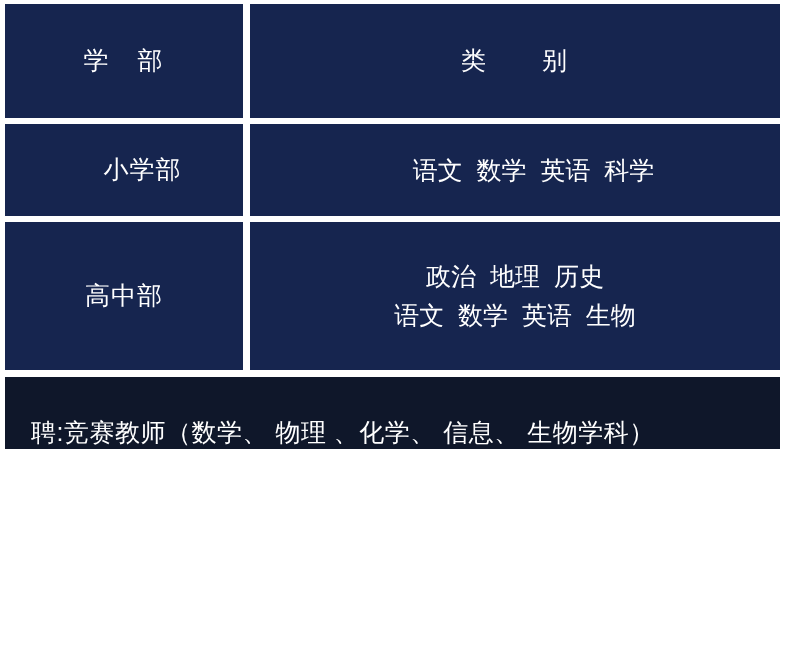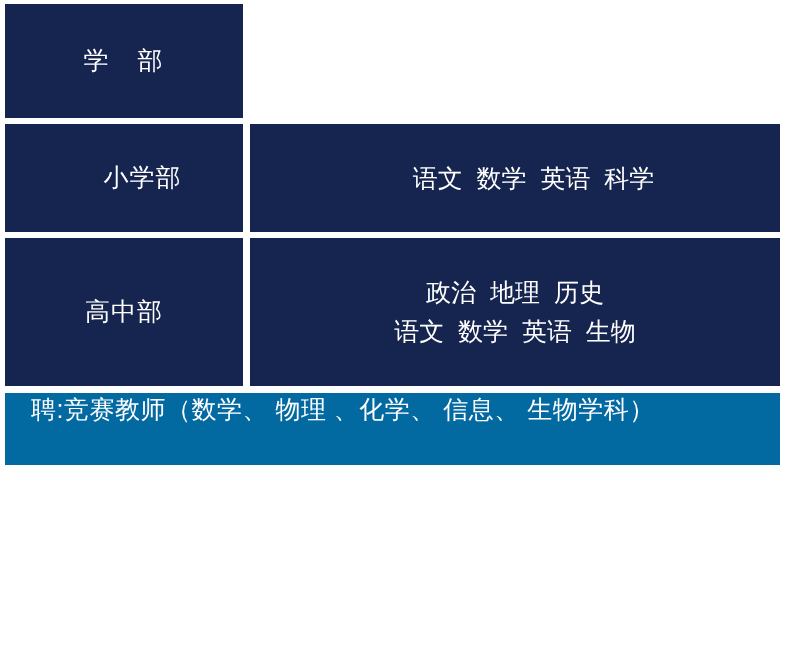--- a/index.html
+++ b/index.html
@@ -42,21 +42,21 @@
     justify-content: center;
     box-sizing: border-box;
   }
   .cell-dept {
     width: 238px;
   }
   .cell-cat {
     flex: 1 1 auto;
   }
   .r-head .cell { height: 114px; }
-  .r-primary .cell { height: 108px; padding-left: 37px; }
+  .r-primary .cell { height: 92px; padding-left: 37px; }
   .r-middle .cell { height: 160px; }
   .r-high .cell { height: 148px; }
 
   .txt {
     font-size: 25px;
     line-height: 1.42;
     letter-spacing: 1px;
     white-space: pre;
     text-align: center;
   }
@@ -65,44 +65,47 @@
     letter-spacing: 2px;
   }
   .line {
     font-size: 25px;
     line-height: 1.55;
     white-space: pre;
     text-align: left;
   }
   .footer {
     margin-top: 7px;
-    background: #0369a1;
+    background: #0f172a;
     color: #ffffff;
     height: 72px;
     display: flex;
-    align-items: flex-start;
+    align-items: flex-end;
     box-sizing: border-box;
     padding-left: 26px;
   }
   .footer .txt-footer {
     font-size: 25px;
     white-space: pre;
     letter-spacing: 0.5px;
   }
 </style>
 </head>
 <body>
 
 <div class="sheet">
 
   <div class="table">
 
     <div class="row r-head">
       <div class="cell cell-dept">
         <span class="txt txt-head">学　部</span>
+      </div>
+      <div class="cell cell-cat">
+        <span class="txt txt-head">类　　别</span>
       </div>
     </div>
 
     <div class="row r-primary">
       <div class="cell cell-dept">
         <span class="txt">小学部</span>
       </div>
       <div class="cell cell-cat">
         <span class="line">语文  数学  英语  科学</span>
       </div>

